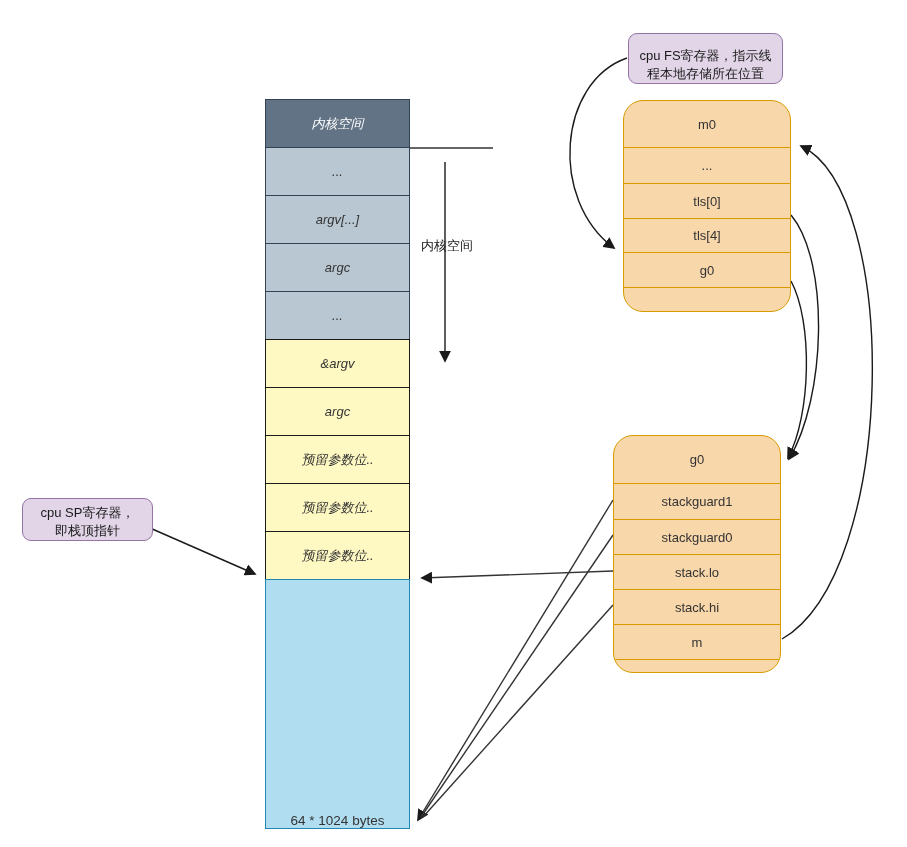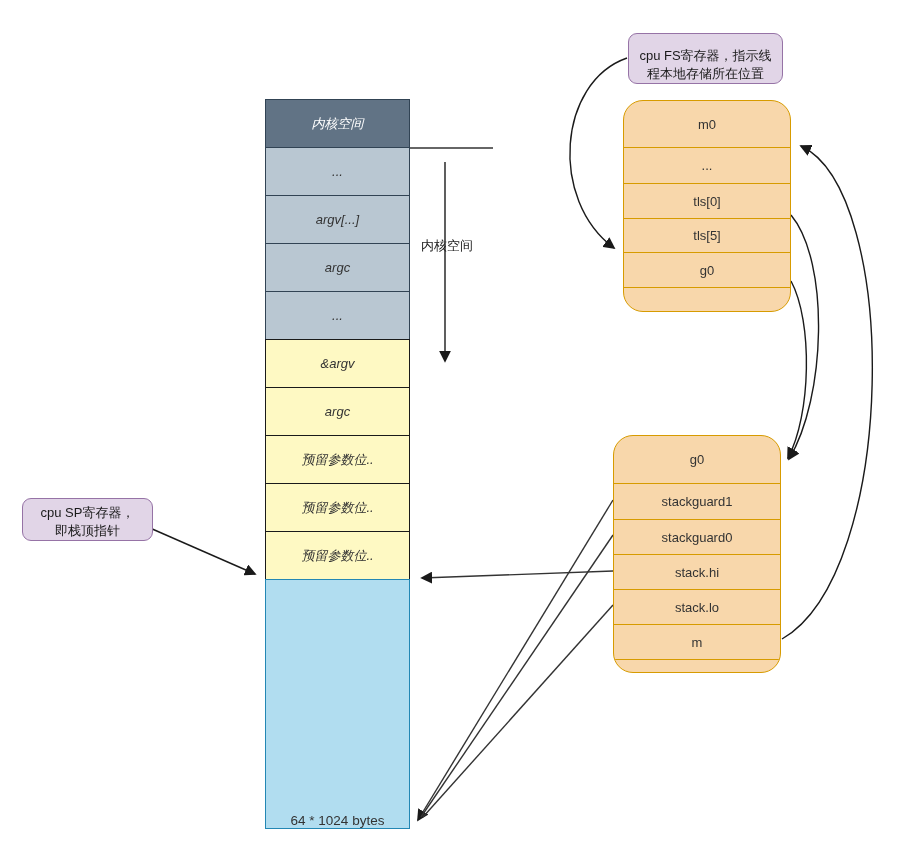--- a/index.html
+++ b/index.html
@@ -106,31 +106,31 @@
   <div class="stackblock">
     <span>64 * 1024 bytes</span>
   </div>
 
   <div class="flowlabel">内核空间</div>
 
   <div class="obox m0box">
     <div class="orow" style="height:46px">m0</div>
     <div class="orow" style="height:36px">...</div>
     <div class="orow" style="height:35px">tls[0]</div>
-    <div class="orow" style="height:34px">tls[5]</div>
+    <div class="orow" style="height:34px">tls[4]</div>
     <div class="orow" style="height:35px">g0</div>
     <div class="orow" style="height:23px"></div>
   </div>
 
   <div class="obox g0box">
     <div class="orow" style="height:47px">g0</div>
     <div class="orow" style="height:36px">stackguard1</div>
     <div class="orow" style="height:35px">stackguard0</div>
+    <div class="orow" style="height:35px">stack.lo</div>
     <div class="orow" style="height:35px">stack.hi</div>
-    <div class="orow" style="height:35px">stack.lo</div>
     <div class="orow" style="height:35px">m</div>
     <div class="orow" style="height:12px"></div>
   </div>
 
   <div class="callout fs-callout">
     <div>cpu FS寄存器，指示线</div>
     <div>程本地存储所在位置</div>
   </div>
 
   <div class="callout sp-callout">

